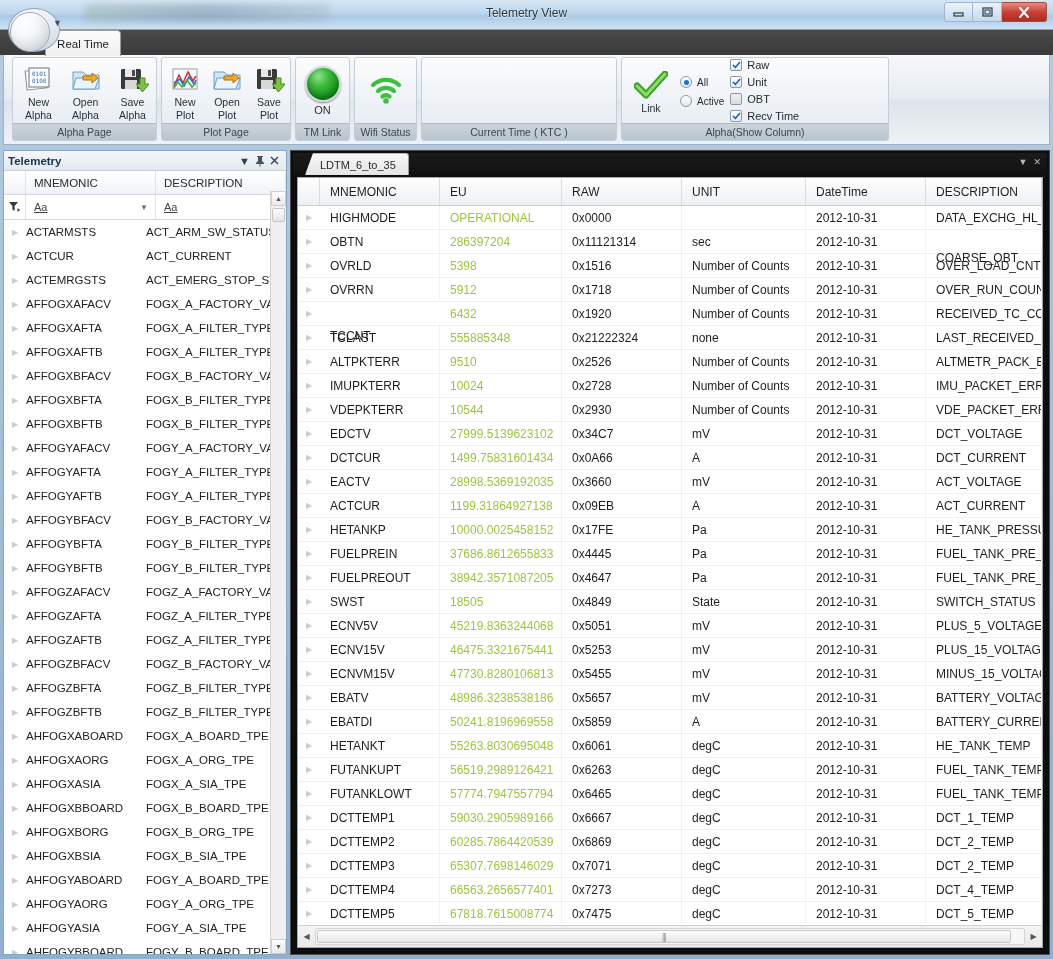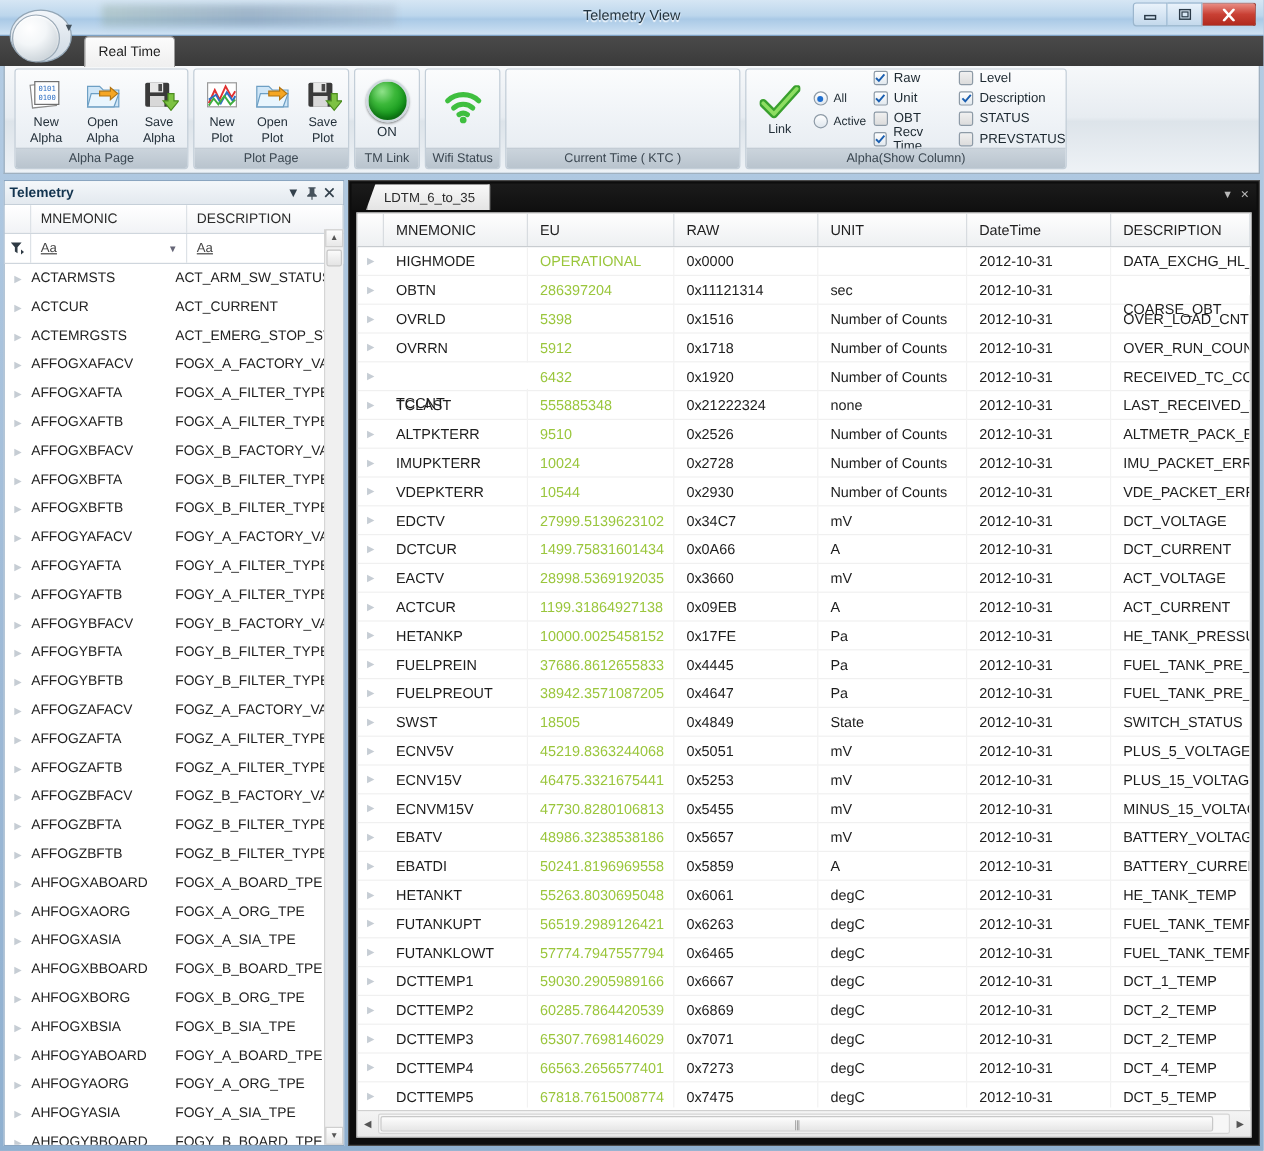--- a/index.html
+++ b/index.html
@@ -32,21 +32,21 @@
   
   .tabstrip { position:absolute; left:0; top:30px; width:1053px; height:25px;
     background:linear-gradient(180deg,#4a4a4a 0%,#3a3a3a 100%); }
   .orb { position:absolute; left:8px; top:8px; width:52px; height:46px; z-index:6; }
   .orb .ring { position:absolute; left:0; top:0; width:52px; height:44px; border-radius:50%;
     background:linear-gradient(180deg,#f2f6fa,#cdd8e2); border:1px solid #93a6b6; }
   .orb .ball { position:absolute; left:2px; top:4px; width:40px; height:40px; border-radius:50%;
     background:radial-gradient(circle at 36% 28%, #ffffff 0%, #f3f6f8 38%, #d4dbe0 70%, #b9c3cb 100%);
     border:1px solid #9aa9b6; box-shadow:inset 0 1px 2px #fff; }
   .orb .caret { position:absolute; left:45px; top:10px; color:#45525c; font-size:9px; }
-  .rt-tab { position:absolute; left:70px; top:30px; width:76px; height:26px;
+  .rt-tab { position:absolute; left:45px; top:30px; width:76px; height:26px;
     background:linear-gradient(180deg,#fcfcfc,#efefef); border:1px solid #9a9a9a;
     border-bottom:none; border-radius:4px 4px 0 0; display:flex; align-items:center;
     justify-content:center; font-size:11.5px; color:#1c1c1c; z-index:5; }
 
   
   .ribbon { position:absolute; left:3px; top:55px; width:1047px; height:90px;
     background:linear-gradient(180deg,#f6f8fa 0%,#e7ecf1 48%,#dde4ea 52%,#eef2f6 100%);
     border:1px solid #9fb0bf; border-top:none; }
   .group { position:absolute; top:2px; height:84px;
     background:linear-gradient(180deg,#fbfcfd 0%,#eef2f6 55%,#e4eaf0 100%);
@@ -352,42 +352,20 @@
           <label class="chk">
             <span class="box">
               <svg width="9" height="8" viewBox="0 0 9 8">
                   <path d="M1 4 L3.4 6.4 L8 1" fill="none" stroke="#1b5fb0" stroke-width="1.6"></path>
                 </svg>
             </span>
             <span>Recv Time</span>
           </label>
         </div>
 
-        <div class="chkcol">
-          <label class="chk">
-            <span class="box off"></span>
-            <span>Level</span>
-          </label>
-          <label class="chk">
-            <span class="box">
-              <svg width="9" height="8" viewBox="0 0 9 8">
-                  <path d="M1 4 L3.4 6.4 L8 1" fill="none" stroke="#1b5fb0" stroke-width="1.6"></path>
-                </svg>
-            </span>
-            <span>Description</span>
-          </label>
-          <label class="chk">
-            <span class="box off"></span>
-            <span>STATUS</span>
-          </label>
-          <label class="chk">
-            <span class="box off"></span>
-            <span>PREVSTATUS</span>
-          </label>
-        </div>
       </div>
       <div class="glabel">Alpha(Show Column)</div>
     </div>
   </div>
 
   <div class="side">
     <div class="side-head">
       <span class="side-title">Telemetry</span>
       <span class="side-btn">▼</span>
       <span class="side-btn">

